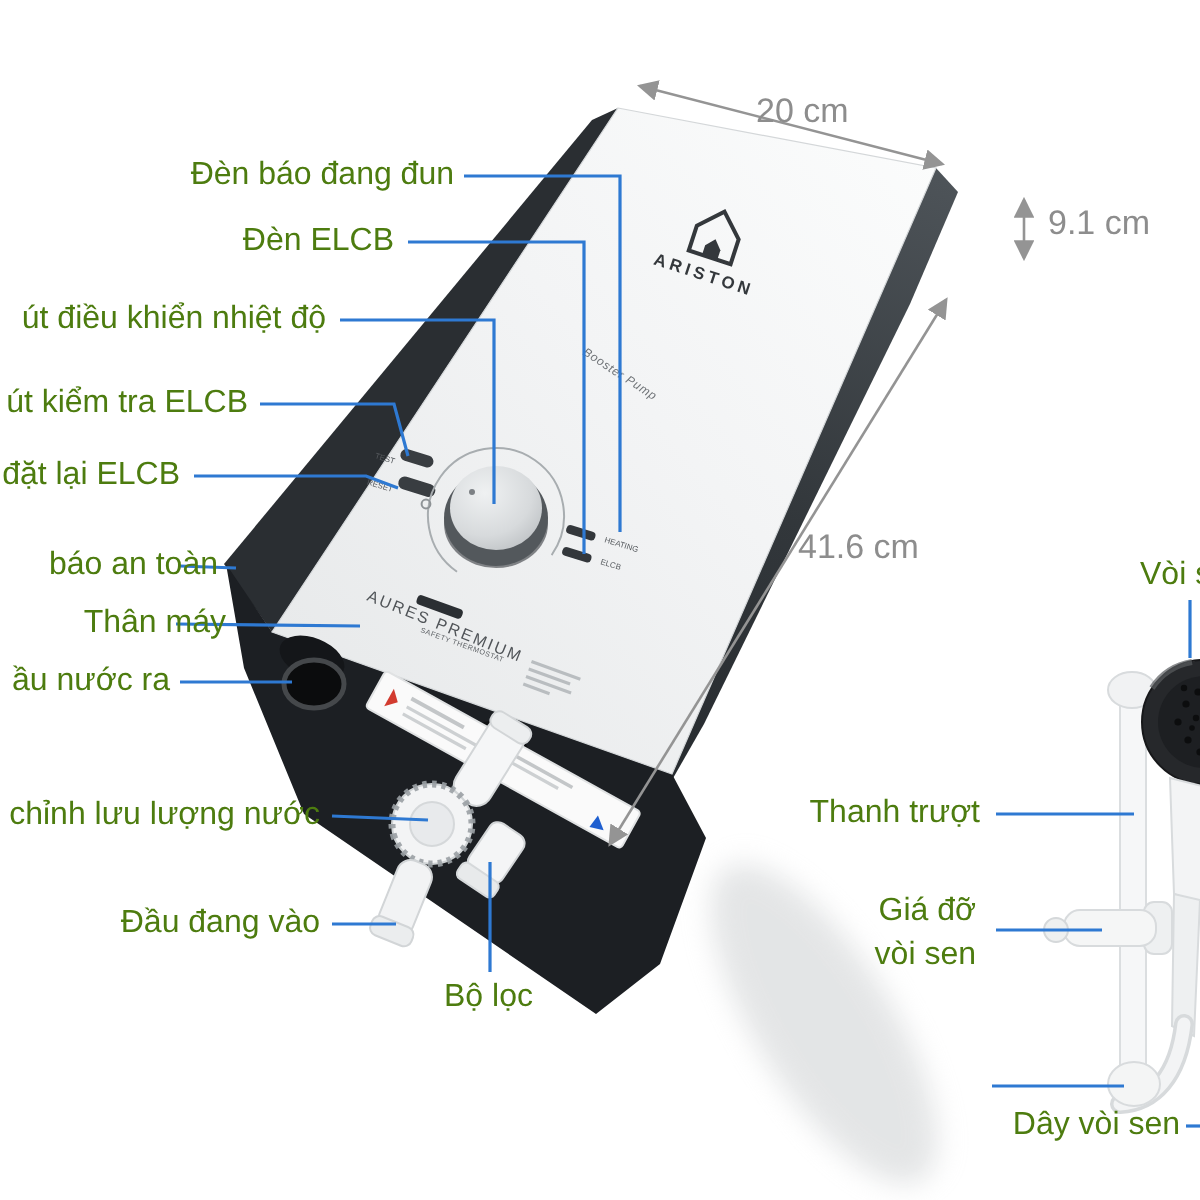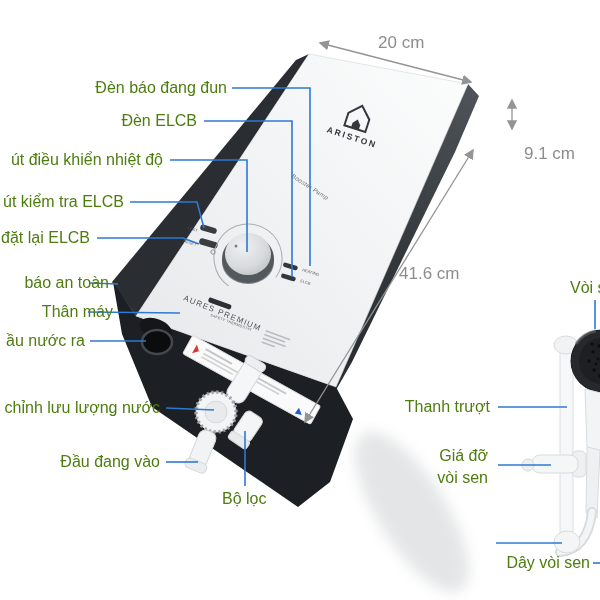--- a/index.html
+++ b/index.html
@@ -181,22 +181,22 @@
       <polyline points="593,563 602,563"></polyline>
     </g>
 
     <g stroke="#949494" stroke-width="1.3" fill="none">
       <line x1="320" y1="43" x2="471" y2="82" marker-start="url(#ah)" marker-end="url(#ah)"></line>
       <line x1="512" y1="100" x2="512" y2="129" marker-start="url(#ah)" marker-end="url(#ah)"></line>
       <line x1="473" y1="150" x2="305" y2="422" marker-start="url(#ah)" marker-end="url(#ah)"></line>
     </g>
   </svg>
 
-  <div class="dim" style="left:378px;top:33px;">20 cm</div>
-  <div class="dim" style="left:524px;top:102px;margin-top:42px;">9.1 cm</div>
+  <div class="dim" style="left:378px;top:46px;">20 cm</div>
+  <div class="dim" style="left:524px;top:102px;">9.1 cm</div>
   <div class="dim" style="left:399px;top:264px;">41.6 cm</div>
 
   <div class="callout" style="right:373px;top:78px;">Đèn báo đang đun</div>
   <div class="callout" style="right:403px;top:111px;">Đèn ELCB</div>
   <div class="callout" style="right:437px;top:150px;">út điều khiển nhiệt độ</div>
   <div class="callout" style="right:476px;top:192px;">út kiểm tra ELCB</div>
   <div class="callout" style="right:510px;top:228px;">đặt lại ELCB</div>
   <div class="callout" style="right:491px;top:273px;">báo an toàn</div>
   <div class="callout" style="right:487px;top:302px;">Thân máy</div>
   <div class="callout" style="right:515px;top:331px;">ầu nước ra</div>

